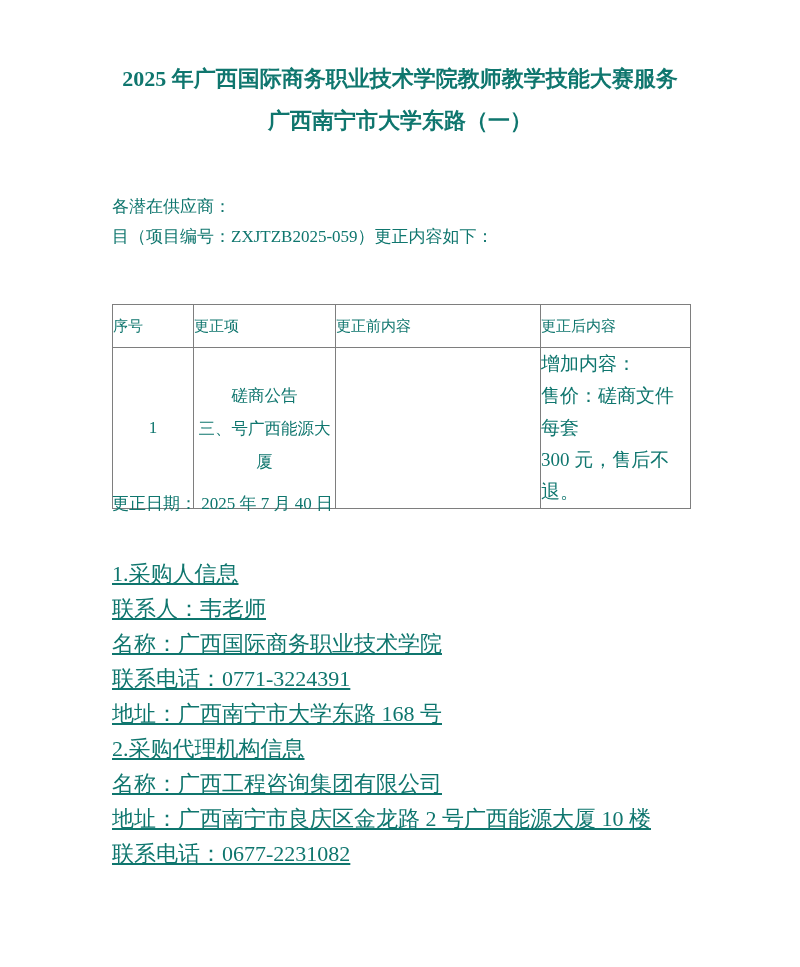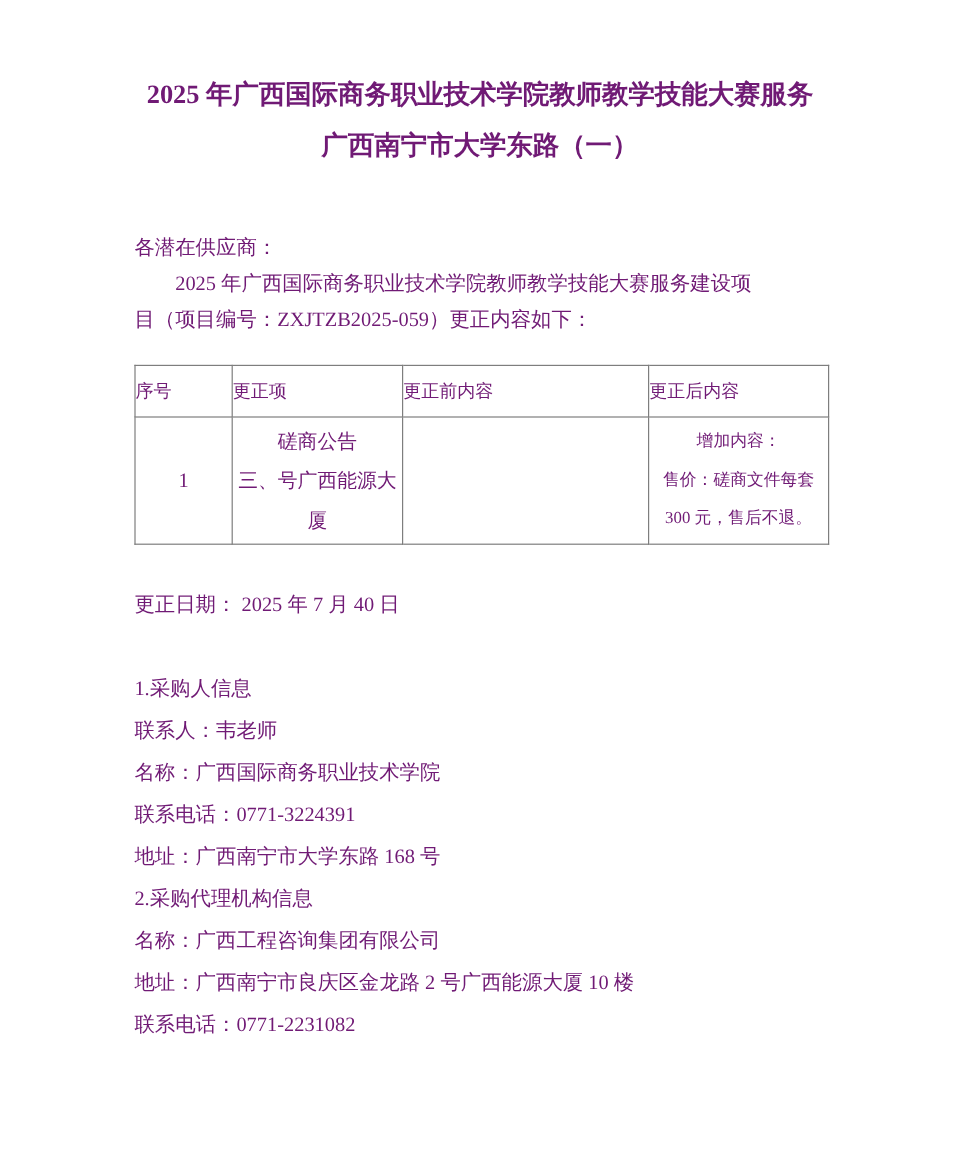--- a/index.html
+++ b/index.html
@@ -6,21 +6,21 @@
     margin: 0;
     padding: 0;
     background: #ffffff;
   }
   .page {
     position: relative;
     width: 800px;
     height: 967px;
     background: #ffffff;
     font-family: "Liberation Serif", "DejaVu Serif", serif;
-    color: #701a75;
+    color: #0f766e;
     overflow: hidden;
   }
   .doc-title {
     position: absolute;
     top: 58px;
     left: 0;
     width: 100%;
     margin: 0;
     text-align: center;
     font-size: 22px;
@@ -60,51 +60,51 @@
     vertical-align: middle;
     margin-top: 43px;
   }
   .correction-table tbody td {
     height: 105px;
     vertical-align: middle;
   }
   .cell-seq   { text-align: center; font-size: 17px; }
   .cell-item  { text-align: center; font-size: 16.5px; line-height: 33px; }
   .cell-before{ font-size: 16px; }
-  .cell-after { font-size: 14px; line-height: 32px; padding: 0 7px; text-align: center; }
+  .cell-after { font-size: 19px; line-height: 32px; padding: 0 7px; text-align: left; }
 
   .date-line {
     position: absolute;
     top: 489px;
     left: 112px;
     font-size: 17px;
     line-height: 30px;
   }
   .info-block {
     position: absolute;
     top: 556px;
     left: 112px;
     width: 620px;
-    font-size: 17px;
+    font-size: 22px;
     line-height: 35px;
+    text-decoration: underline;
   }
 </style>
 </head>
 <body>
 
 <div class="page">
 
   <h1 class="doc-title">
     <span class="title-line">2025 年广西国际商务职业技术学院教师教学技能大赛服务</span>
     <span class="title-line">广西南宁市大学东路（一）</span>
   </h1>
 
   <div class="intro">
     <div>各潜在供应商：</div>
-    <div class="indent">2025 年广西国际商务职业技术学院教师教学技能大赛服务建设项</div>
     <div>目（项目编号：ZXJTZB2025-059）更正内容如下：</div>
   </div>
 
   <table class="correction-table">
     <colgroup>
       <col style="width:81px">
       <col style="width:142px">
       <col style="width:205px">
       <col style="width:150px">
     </colgroup>
@@ -137,16 +137,16 @@
 
   <div class="info-block">
     <div>1.采购人信息</div>
     <div>联系人：韦老师</div>
     <div>名称：广西国际商务职业技术学院</div>
     <div>联系电话：0771-3224391</div>
     <div>地址：广西南宁市大学东路 168 号</div>
     <div>2.采购代理机构信息</div>
     <div>名称：广西工程咨询集团有限公司</div>
     <div>地址：广西南宁市良庆区金龙路 2 号广西能源大厦 10 楼</div>
-    <div>联系电话：0771-2231082</div>
+    <div>联系电话：0677-2231082</div>
   </div>
 
 </div>
 
 </body></html>

